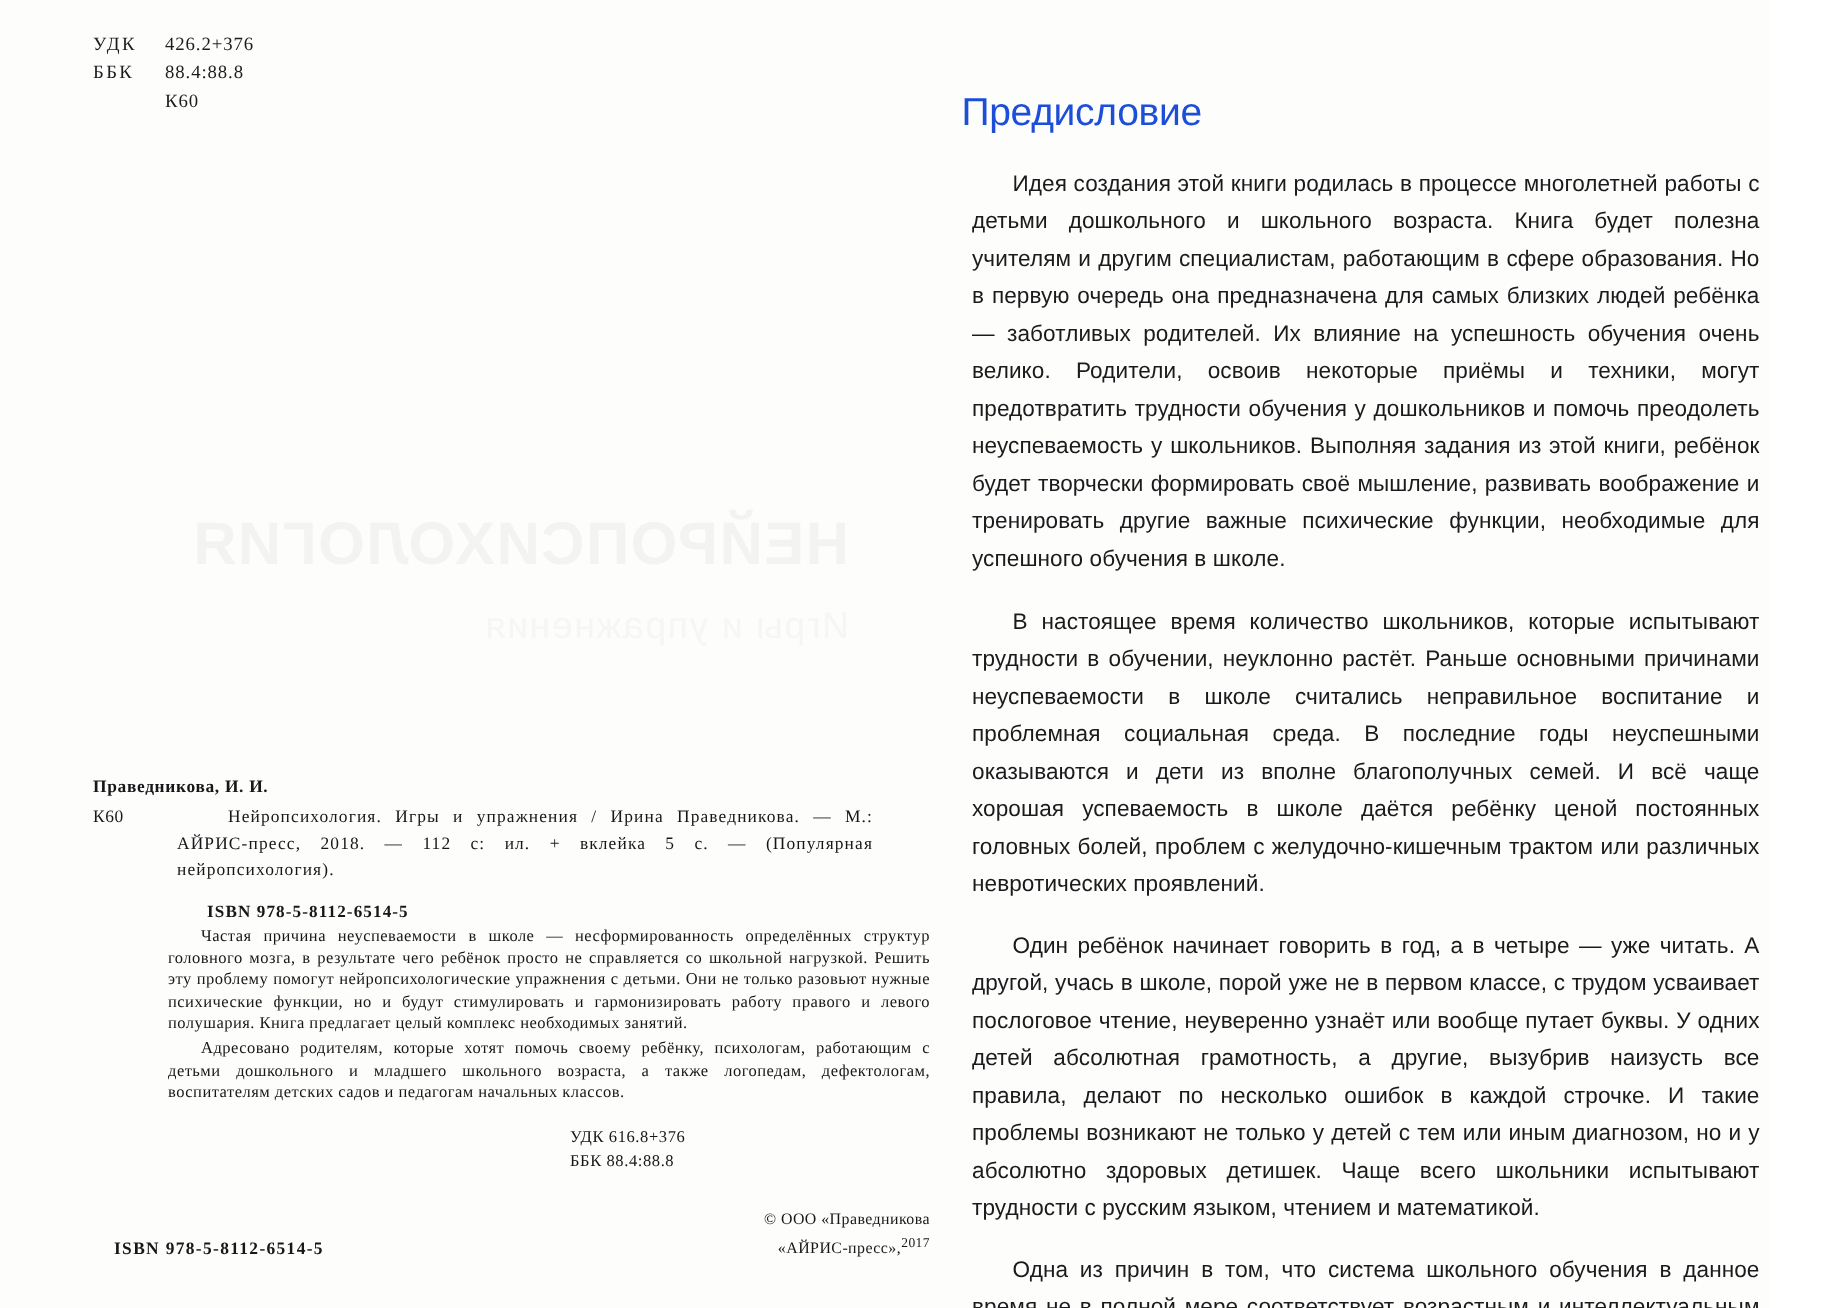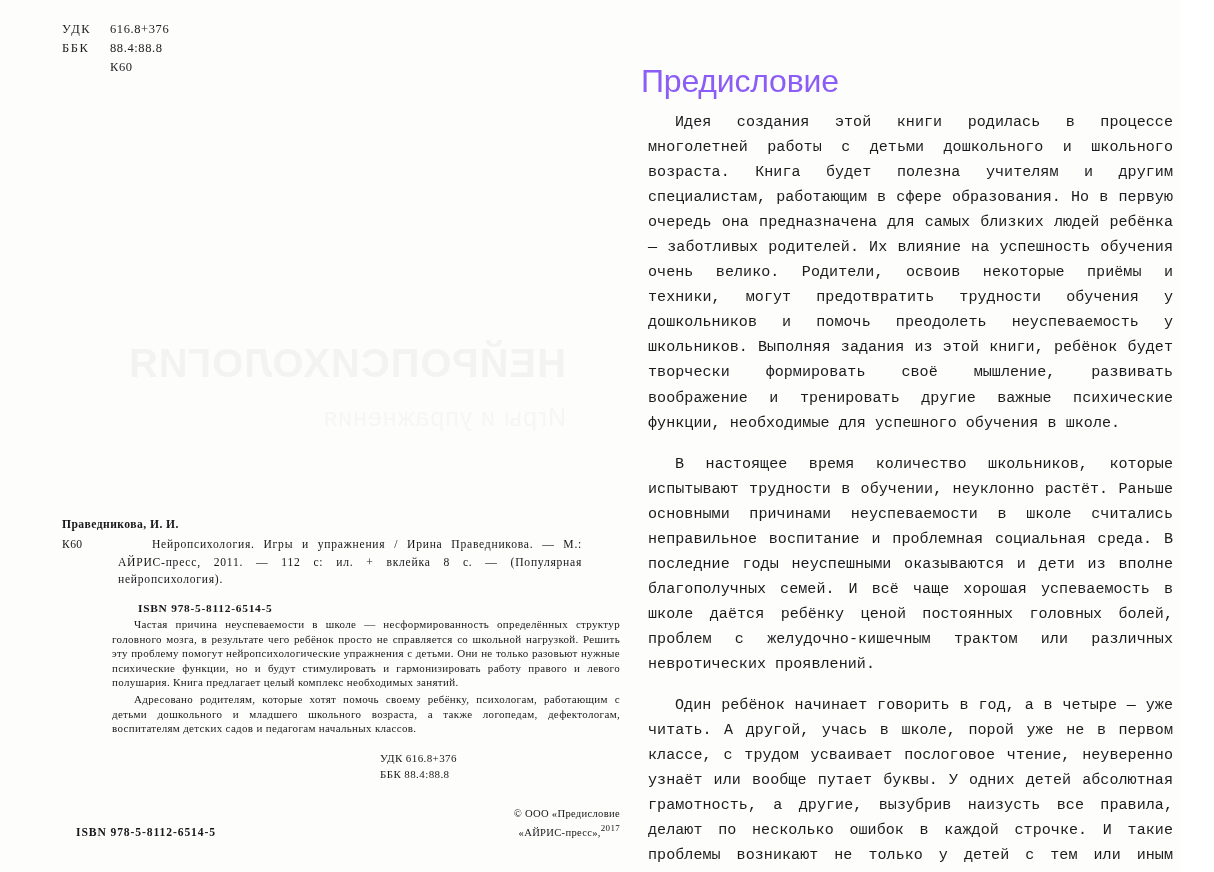--- a/index.html
+++ b/index.html
@@ -178,93 +178,92 @@
     top: 0;
     width: 607px;
     height: 872px;
   }
 
   .foreword-title {
     position: absolute;
     left: 34px;
     top: 42px;
     font-family: "Liberation Sans", "DejaVu Sans", sans-serif;
-    font-size: 32px;
+    font-size: 26px;
     font-weight: 400;
     letter-spacing: -0.2px;
-    color: #8b5cf6;
+    color: #1d4ed8;
     text-align: right;
   }
 
   .foreword-body {
     position: absolute;
     left: 25px;
     top: 94px;
     width: 557px;
     font-family: "Liberation Sans", "DejaVu Sans", sans-serif;
     font-size: 15.05px;
     line-height: 25.05px;
     text-align: justify;
     color: #1b1b1d;
     letter-spacing: 0.05px;
   }
   .foreword-body p {
     margin: 16px;
     text-indent: 27px;
-    font-family: Liberation Mono, monospace;
   }
   .foreword-body p:last-child { margin-bottom: 0; }
 </style>
 </head>
 <body>
 
 <div class="scan">
 
   <div class="page-left">
 
     <div class="classmarks">
       <div class="classmark-row">
         <span class="classmark-key">УДК</span>
-        <span class="classmark-val">616.8+376</span>
+        <span class="classmark-val">426.2+376</span>
       </div>
       <div class="classmark-row">
         <span class="classmark-key">ББК</span>
         <span class="classmark-val">88.4:88.8</span>
       </div>
       <div class="classmark-row">
         <span class="classmark-cipher">К60</span>
       </div>
     </div>
 
     <div class="bleed" aria-hidden="true">
       <span>НЕЙРОПСИХОЛОГИЯ</span>
       <span class="bleed-sub">Игры и упражнения</span>
     </div>
 
     <div class="biblio">
       <div class="biblio-author">Праведникова, И. И.</div>
       <div class="biblio-body">
         <span class="biblio-cipher">К60</span>
-        <div class="biblio-text">Нейропсихология. Игры и упражнения / Ирина Праведникова. — М.: АЙРИС-пресс, 2011. — 112 с: ил. + вклейка 8 с. — (Популярная нейропсихология).</div>
+        <div class="biblio-text">Нейропсихология. Игры и упражнения / Ирина Праведникова. — М.: АЙРИС-пресс, 2018. — 112 с: ил. + вклейка 5 с. — (Популярная нейропсихология).</div>
       </div>
       <div class="biblio-isbn">ISBN 978-5-8112-6514-5</div>
     </div>
 
     <div class="annotation">
       <p>Частая причина неуспеваемости в школе — несформированность определённых структур головного мозга, в результате чего ребёнок просто не справляется со школьной нагрузкой. Решить эту проблему помогут нейропсихологические упражнения с детьми. Они не только разовьют нужные психические функции, но и будут стимулировать и гармонизировать работу правого и левого полушария. Книга предлагает целый комплекс необходимых занятий.</p>
       <p>Адресовано родителям, которые хотят помочь своему ребёнку, психологам, работающим с детьми дошкольного и младшего школьного возраста, а также логопедам, дефектологам, воспитателям детских садов и педагогам начальных классов.</p>
     </div>
 
     <div class="classmarks-foot">
       <div>УДК 616.8+376</div>
       <div>ББК 88.4:88.8</div>
     </div>
 
     <div class="copyright">
-      <div>© ООО «Предисловие</div>
+      <div>© ООО «Праведникова</div>
       <div>
         <span>«АЙРИС-пресс»,</span><span class="sup-year">2017</span>
       </div>
     </div>
 
     <div class="isbn-foot">ISBN 978-5-8112-6514-5</div>
   </div>
 
   <div class="page-right">
     <h1 class="foreword-title">Предисловие</h1>

